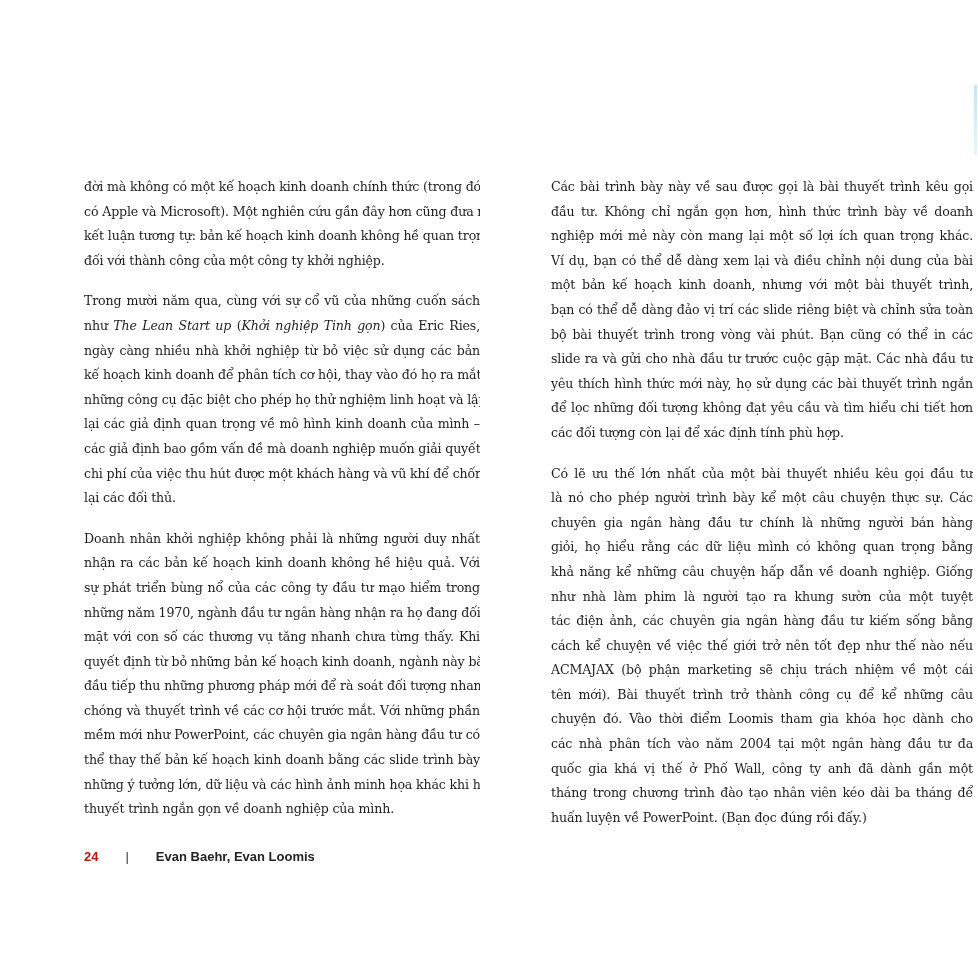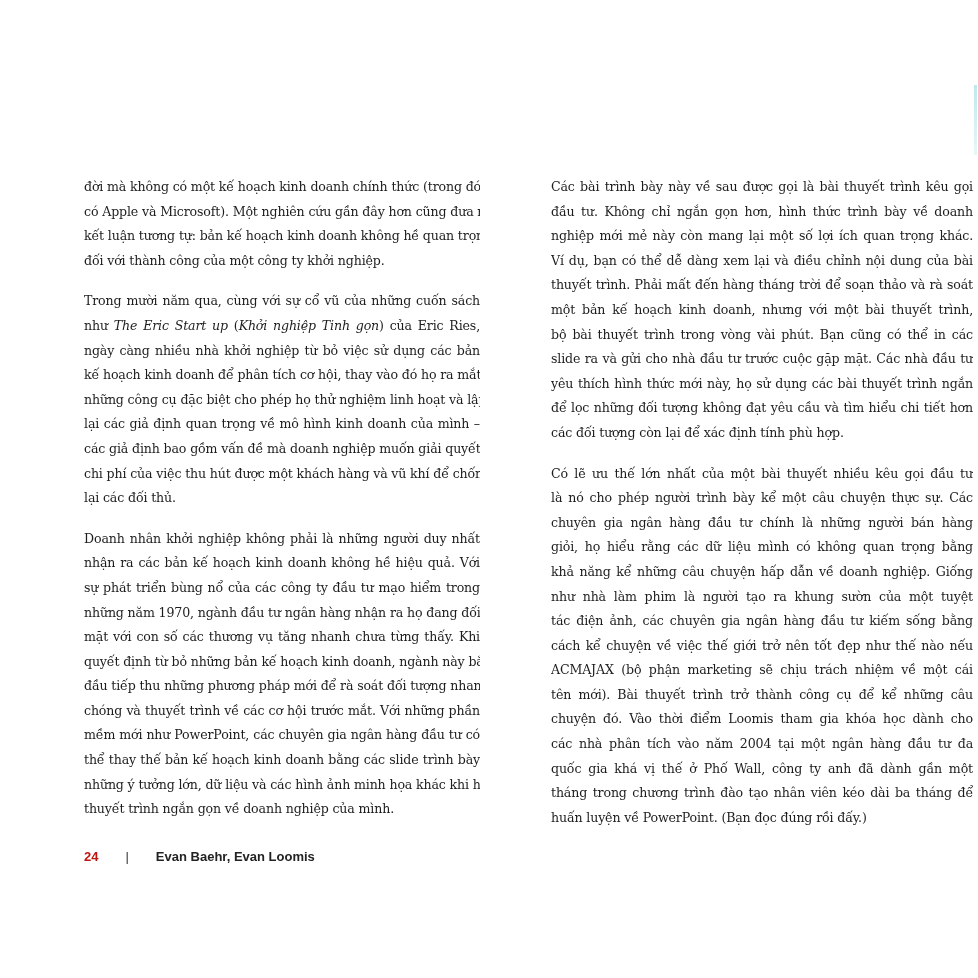--- a/index.html
+++ b/index.html
@@ -92,21 +92,21 @@
   <div class="column col-left">
     <div class="para">
       <span class="line">đời mà không có một kế hoạch kinh doanh chính thức (trong đó</span>
       <span class="line">có Apple và Microsoft). Một nghiên cứu gần đây hơn cũng đưa ra</span>
       <span class="line">kết luận tương tự: bản kế hoạch kinh doanh không hề quan trọng</span>
       <span class="line last">đối với thành công của một công ty khởi nghiệp.</span>
     </div>
 
     <div class="para">
       <span class="line">Trong mười năm qua, cùng với sự cổ vũ của những cuốn sách</span>
-      <span class="line"><span>như </span><span class="italic">The Eric Start up</span><span> (</span><span class="italic">Khởi nghiệp Tinh gọn</span><span>) của Eric Ries,</span></span>
+      <span class="line"><span>như </span><span class="italic">The Lean Start up</span><span> (</span><span class="italic">Khởi nghiệp Tinh gọn</span><span>) của Eric Ries,</span></span>
       <span class="line">ngày càng nhiều nhà khởi nghiệp từ bỏ việc sử dụng các bản</span>
       <span class="line">kế hoạch kinh doanh để phân tích cơ hội, thay vào đó họ ra mắt</span>
       <span class="line">những công cụ đặc biệt cho phép họ thử nghiệm linh hoạt và lập</span>
       <span class="line">lại các giả định quan trọng về mô hình kinh doanh của mình –</span>
       <span class="line">các giả định bao gồm vấn đề mà doanh nghiệp muốn giải quyết,</span>
       <span class="line">chi phí của việc thu hút được một khách hàng và vũ khí để chống</span>
       <span class="line last">lại các đối thủ.</span>
     </div>
 
 
@@ -125,22 +125,22 @@
       <span class="line last">thuyết trình ngắn gọn về doanh nghiệp của mình.</span>
     </div>
   </div>
 
   <div class="column col-right">
     <div class="para">
       <span class="line">Các bài trình bày này về sau được gọi là bài thuyết trình kêu gọi</span>
       <span class="line">đầu tư. Không chỉ ngắn gọn hơn, hình thức trình bày về doanh</span>
       <span class="line">nghiệp mới mẻ này còn mang lại một số lợi ích quan trọng khác.</span>
       <span class="line">Ví dụ, bạn có thể dễ dàng xem lại và điều chỉnh nội dung của bài</span>
-      <span class="line">thuyết trình. Phải mất đến hàng tháng trời để soạn thảo và rà soát</span>
       <span class="line">một bản kế hoạch kinh doanh, nhưng với một bài thuyết trình,</span>
+      <span class="line">bạn có thể dễ dàng đảo vị trí các slide riêng biệt và chỉnh sửa toàn</span>
       <span class="line">bộ bài thuyết trình trong vòng vài phút. Bạn cũng có thể in các</span>
       <span class="line">slide ra và gửi cho nhà đầu tư trước cuộc gặp mặt. Các nhà đầu tư</span>
       <span class="line">yêu thích hình thức mới này, họ sử dụng các bài thuyết trình ngắn</span>
       <span class="line">để lọc những đối tượng không đạt yêu cầu và tìm hiểu chi tiết hơn</span>
       <span class="line last">các đối tượng còn lại để xác định tính phù hợp.</span>
     </div>
 
     <div class="para">
       <span class="line">Có lẽ ưu thế lớn nhất của một bài thuyết nhiều kêu gọi đầu tư</span>
       <span class="line">là nó cho phép người trình bày kể một câu chuyện thực sự. Các</span>

